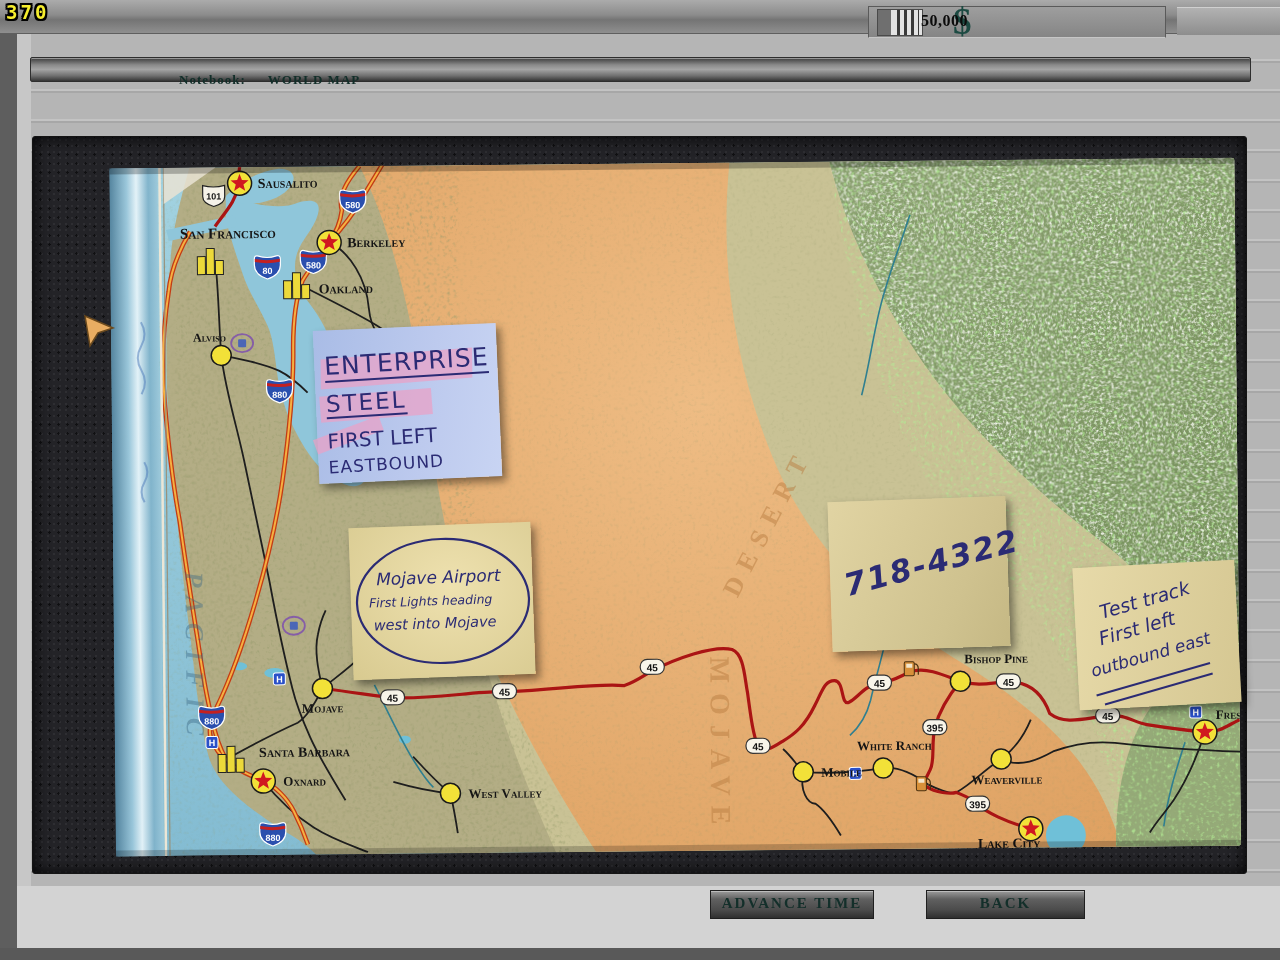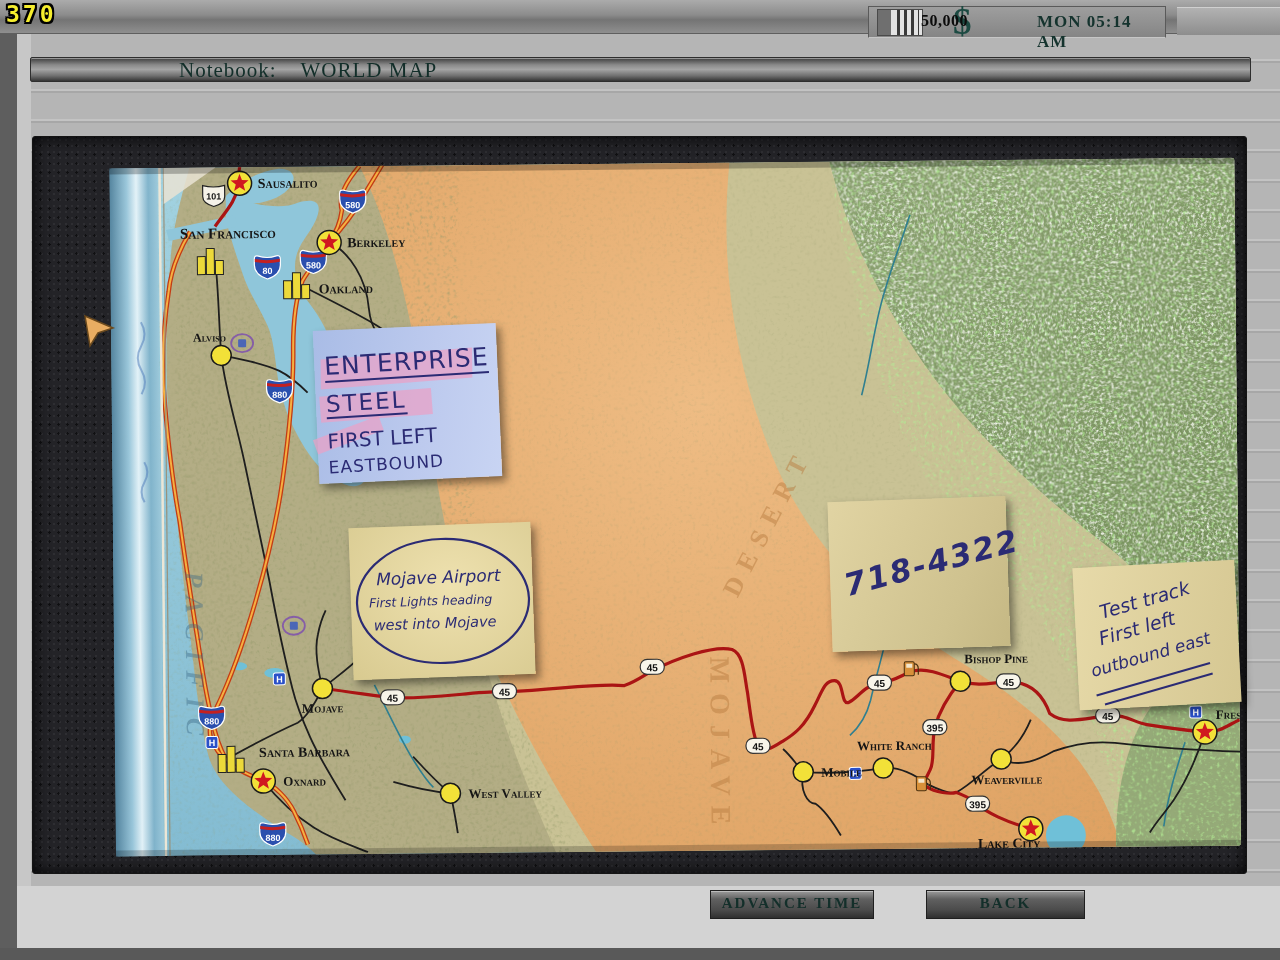--- a/index.html
+++ b/index.html
@@ -7,38 +7,38 @@
        background:#b4b4b4;font-family:"Liberation Serif",serif}
   
   #bg-stripes{position:absolute;left:17px;right:0;top:33px;bottom:12px;
     background:repeating-linear-gradient(180deg,#b5b5b5 0 26px,#c3c3c3 26px 28px,#a7a7a7 28px 30px);}
   #left-rail{position:absolute;left:0;top:28px;bottom:0;width:17px;background:#5e5e5e}
   #left-light{position:absolute;left:17px;top:33px;width:14px;height:915px;background:#c7c7c7}
   #bottom-rail{position:absolute;left:0;right:0;bottom:0;height:12px;background:#595959}
   #footer-band{position:absolute;left:17px;right:0;top:886px;height:62px;background:#d3d3d3}
   #top-bar{position:absolute;top:0;left:0;right:0;height:33px;
     background:linear-gradient(#ababab,#8c8c8c 45%,#747474 60%,#8f8f8f);border-bottom:1px solid #5f5f5f}
-  #logo{position:absolute;left:6px;top:1px;font-family:"DejaVu Sans Mono",monospace;font-size:23px;
+  #logo{position:absolute;left:6px;top:1px;font-family:"DejaVu Sans Mono",monospace;font-size:19px;
     font-weight:bold;color:#f6ee2d;letter-spacing:3px;
     text-shadow:2px 0 #000,-2px 0 #000,0 2px #000,0 -2px #000,2px 2px #000,-2px -2px #000,-2px 2px #000,2px -2px #000}
   #hud-box{position:absolute;left:868px;top:6px;width:296px;height:30px;
     background:linear-gradient(#9e9e9e,#858585);border:1px solid #5a5a5a;border-bottom-color:#c6c6c6}
   .cash-icon{position:absolute;left:8px;top:2px;width:44px;height:25px;border:1px solid #4a4a4a;
     background:linear-gradient(90deg,#6f6f6f 0 30%,#e3e3e3 30% 100%),#ddd;}
   .cash-icon:after{content:"";position:absolute;left:15px;top:0;width:26px;height:100%;
     background:repeating-linear-gradient(90deg,transparent 0 4px,#3a3a3a 4px 7px);}
   #hud-dollar{position:absolute;left:84px;top:-7px;font-size:37px;font-weight:bold;color:#1c4a42;z-index:0}
   #hud-money{position:absolute;left:52px;top:5px;font-size:16px;font-weight:bold;color:#0b0b0b;z-index:1;letter-spacing:.5px}
   #hud-time{position:absolute;left:168px;top:5px;font-size:17px;font-weight:bold;color:#15332e;letter-spacing:1px}
   #hud-blank{position:absolute;left:1177px;top:7px;width:103px;height:27px;
     background:linear-gradient(#b2b2b2,#8d8d8d);border-top:1px solid #d0d0d0}
   #notebook-bar{position:absolute;left:30px;top:57px;width:1219px;height:23px;border:1px solid #2e2e2e;border-radius:2px;
     background:linear-gradient(#3c3c3c,#8a8a8a 30%,#a4a4a4 50%,#6e6e6e 78%,#353535);
     box-shadow:inset 0 1px 0 rgba(255,255,255,.45)}
-  #notebook-text{position:absolute;left:148px;top:0;font-size:21px;font-weight:normal;color:#122e29;letter-spacing:1px}
+  #notebook-text{position:absolute;left:148px;top:14px;font-size:13px;font-weight:bold;color:#122e29;letter-spacing:1px}
   #notebook-text .gap{display:inline-block;width:18px}
   .game-btn{position:absolute;top:890px;height:27px;border:1px solid #1f1f1f;border-radius:0;cursor:pointer;
     background:linear-gradient(#9c9c9c,#606060 30%,#4a4a4a 72%,#2f2f2f);
     box-shadow:inset 0 1px 0 rgba(255,255,255,.35);
     color:#132f2a;font-size:15px;font-weight:bold;letter-spacing:2px;text-align:center;line-height:25px}
   #btn-advance{left:710px;width:162px}
   #btn-back{left:926px;width:157px}
   
   #map-panel{position:absolute;left:32px;top:136px;width:1213px;height:736px;border:1px solid #141414;border-radius:3px;
     background-color:#232327;
@@ -84,21 +84,20 @@
 <div id="left-rail"></div>
 <div id="bottom-rail"></div>
 <div id="footer-band"></div>
 
 <div id="top-bar">
   <div id="logo">370</div>
   <div id="hud-box">
     <div class="cash-icon"></div>
     <div id="hud-dollar">$</div>
     <div id="hud-money">50,000</div>
-    <div id="hud-time">MON 05:14 AM</div>
   </div>
   <div id="hud-blank"></div>
 </div>
 
 <div id="notebook-bar">
   <div id="notebook-text">
     <span>Notebook:</span><span class="gap"></span>
     <span>WORLD MAP</span>
   </div>
 </div>

